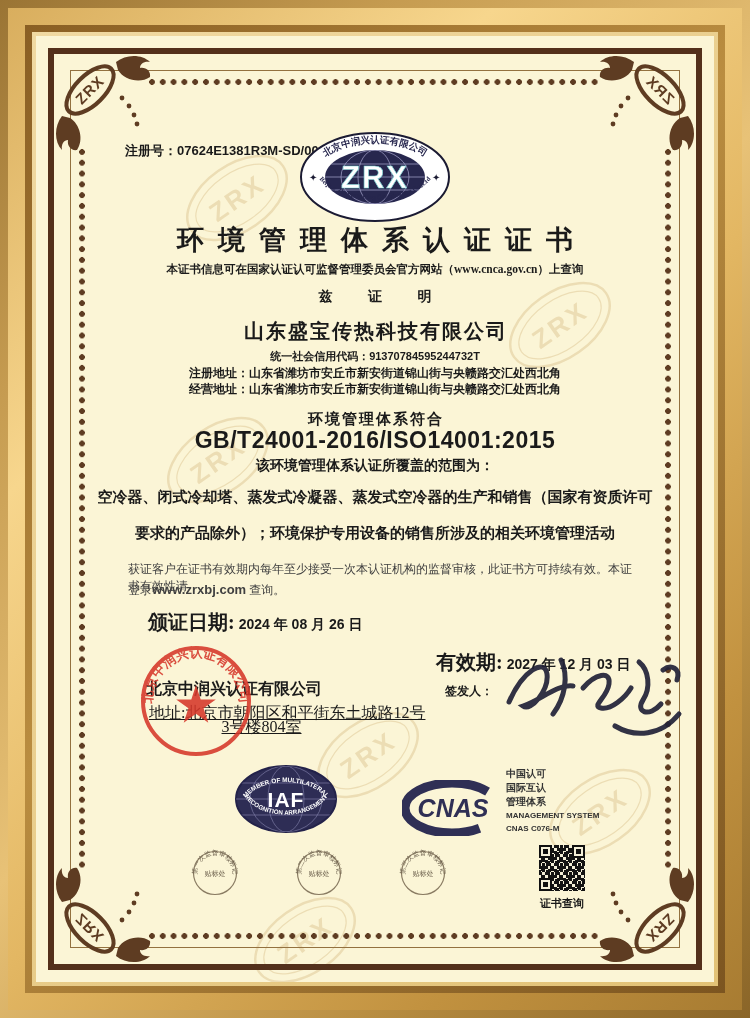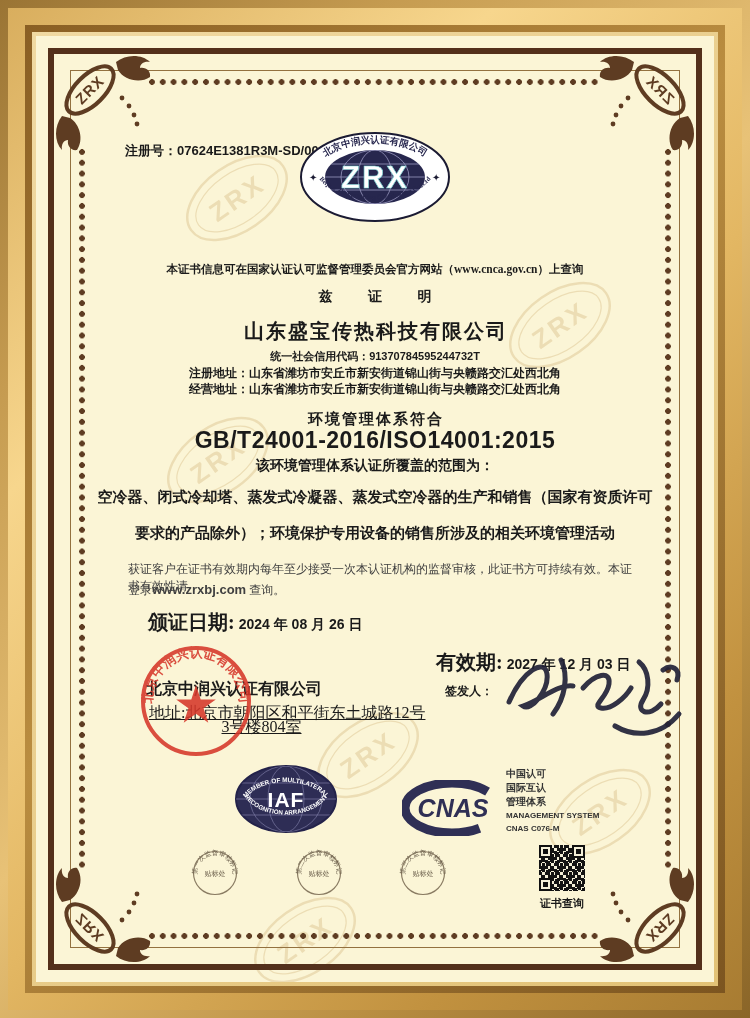--- a/index.html
+++ b/index.html
@@ -188,20 +188,21 @@
           <text x="76" y="57" text-anchor="middle" font-size="31" font-weight="bold" letter-spacing="2" fill="#ffffff" stroke="#7fd4d4" stroke-width="0.6" font-family="Liberation Sans,sans-serif">ZRX</text>
           <path id="zrxTop" d="M14,46 A62,34 0 0 1 138,46" fill="none"></path>
           <text font-size="9.5" font-weight="bold" fill="#27274e"><textPath href="#zrxTop" startOffset="50%" text-anchor="middle">北京中润兴认证有限公司</textPath></text>
           <path id="zrxBot" d="M17,42 A60,32 0 0 0 135,42" fill="none"></path>
           <text font-size="6.5" font-weight="bold" fill="#27274e" font-family="Liberation Serif,serif"><textPath href="#zrxBot" startOffset="50%" text-anchor="middle">Beijing Zhongrunxing Certification Co.,Ltd</textPath></text>
           <text x="10" y="50" font-size="10" fill="#1b1b33">✦</text>
           <text x="133" y="50" font-size="10" fill="#1b1b33">✦</text>
         </svg>
       </div>
 
+      <div class="abs ctr title" style="top:186px;">环境管理体系认证证书</div>
       <div class="abs ctr subtitle" style="top:226px;">本证书信息可在国家认证认可监督管理委员会官方网站（www.cnca.gov.cn）上查询</div>
       <div class="abs ctr hereby" style="top:252px;">兹 证 明</div>
 
       <div class="abs ctr company" style="top:282px;">山东盛宝传热科技有限公司</div>
       <div class="abs ctr credit" style="top:313px;">
         <span>统一社会信用代码：</span><span class="sans">91370784595244732T</span>
       </div>
       <div class="abs ctr addr" style="top:329px;">
         <span>注册地址：</span><span>山东省潍坊市安丘市新安街道锦山街与央赣路交汇处西北角</span>
       </div>

